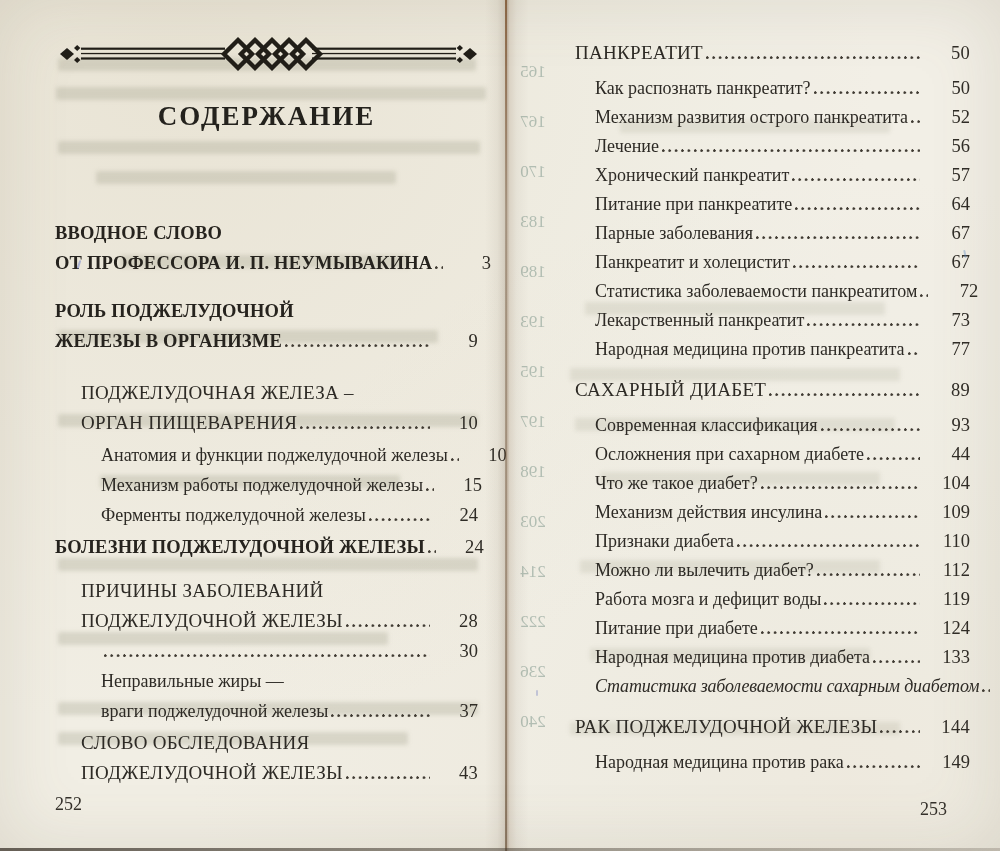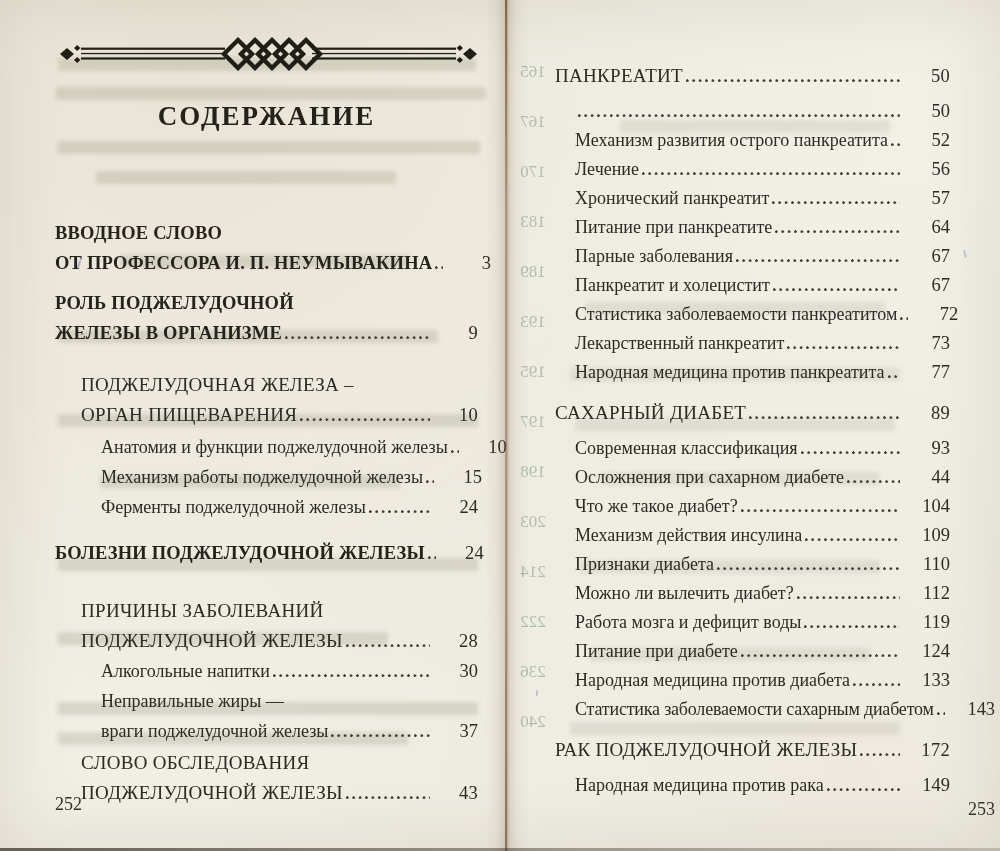--- a/index.html
+++ b/index.html
@@ -18,60 +18,60 @@
 
   
   #ornament{position:absolute;left:57px;top:34px;width:423px;height:40px;}
 
   
   #page-title{position:absolute;left:55px;top:101px;width:423px;text-align:center;
     font-size:27px;font-weight:bold;letter-spacing:2px;color:#24221d;}
 
   
   #left-toc{position:absolute;left:55px;top:218px;width:423px;}
-  #right-toc{position:absolute;left:555px;top:42px;width:395px;margin-top:23px;}
+  #right-toc{position:absolute;left:575px;top:42px;width:395px;}
 
   .entry{color:#2d2a25;}
   .entry .line,.entry .row{line-height:30px;}
   #right-toc .entry .line,#right-toc .entry .row{line-height:22px;}
   #right-toc .entry{margin-bottom:7px;}
   #right-toc .entry.section{margin-bottom:13px;}
   #right-toc .entry.gap{margin-top:19px;}
 
   
-  #left-toc .entry:nth-child(1){margin-bottom:10px;}
+  #left-toc .entry:nth-child(1){margin-bottom:18px;}
   #left-toc .entry:nth-child(2){margin-bottom:22px;}
   #left-toc .entry:nth-child(3){margin-bottom:2px;}
-  #left-toc .entry:nth-child(6){margin-bottom:16px;}
-  #left-toc .entry:nth-child(7){margin-bottom:28px;}
+  #left-toc .entry:nth-child(6){margin-bottom:2px;}
+  #left-toc .entry:nth-child(7){margin-bottom:14px;}
   #left-toc .entry:nth-child(10){margin-bottom:2px;}
 
   .entry.bold{font-weight:bold;font-size:18.5px;letter-spacing:0.2px;color:#26231e;}
   .entry.caps{font-size:19px;letter-spacing:0.3px;}
   .entry.plain{font-size:18px;}
   #right-toc .entry.caps{font-size:19px;}
   #right-toc .entry.plain{font-size:18px;}
-  .entry.tight{font-size:16.5px;letter-spacing:-0.2px;}
+  .entry.tight{font-size:16.5px;letter-spacing:-0.2px;font-style:italic;}
 
   #left-toc .ind1{padding-left:26px;}
   #left-toc .ind2{padding-left:46px;}
   #right-toc .ind1{padding-left:20px;}
 
   .row{display:flex;align-items:baseline;}
   .label{white-space:nowrap;}
   .leader{flex:1 1 auto;min-width:8px;height:5px;margin:0 4px 0 3px;
     background-image:radial-gradient(circle at 1.3px 3.6px,#403b33 1.1px,rgba(0,0,0,0) 1.5px);
     background-size:6.4px 5px;background-repeat:repeat-x;}
   .page-num{flex:none;width:46px;text-align:right;font-size:18.5px;font-weight:normal;color:#2f2c26;}
   #left-toc .page-num{width:44px;}
 
   
   .folio{position:absolute;font-size:18px;color:#34302a;}
   #folio-left{left:55px;top:794px;}
-  #folio-right{left:968px;top:799px;}
+  #folio-right{left:920px;top:799px;}
 
   
   #gutter{position:absolute;left:485px;top:0;bottom:0;width:44px;pointer-events:none;
     background:linear-gradient(to right,rgba(80,60,40,0) 0%,rgba(80,60,40,0.06) 28%,
       rgba(85,63,42,0.16) 44%,rgba(118,86,58,0.42) 50%,rgba(118,86,58,0.16) 56%,
       rgba(80,60,40,0.05) 72%,rgba(80,60,40,0) 100%);}
   #gutter-line{position:absolute;left:505px;top:0;bottom:0;width:2px;pointer-events:none;
     background:linear-gradient(to bottom,rgba(128,86,50,0.85),rgba(112,86,60,0.35) 25%,
       rgba(112,86,60,0.42) 70%,rgba(95,70,45,0.6));}
   #bottom-edge{position:absolute;left:0;right:0;bottom:0;height:3px;pointer-events:none;
@@ -217,21 +217,20 @@
       <div class="entry caps ind1">
         <div class="line">ПРИЧИНЫ ЗАБОЛЕВАНИЙ</div>
         <div class="row">
           <span class="label">ПОДЖЕЛУДОЧНОЙ ЖЕЛЕЗЫ</span>
           <span class="leader"></span>
           <span class="page-num">28</span>
         </div>
       </div>
       <div class="entry plain ind2">
         <div class="row">
-          <span class="label">Алкогольные напитки</span>
           <span class="leader"></span>
           <span class="page-num">30</span>
         </div>
       </div>
       <div class="entry plain ind2">
         <div class="line">Неправильные жиры —</div>
         <div class="row">
           <span class="label">враги поджелудочной железы</span>
           <span class="leader"></span>
           <span class="page-num">37</span>
@@ -249,20 +248,21 @@
   <div id="right-toc">
       <div class="entry caps ind0 section">
         <div class="row">
           <span class="label">ПАНКРЕАТИТ</span>
           <span class="leader"></span>
           <span class="page-num">50</span>
         </div>
       </div>
       <div class="entry plain ind1">
         <div class="row">
+          <span class="label">Как распознать панкреатит?</span>
           <span class="leader"></span>
           <span class="page-num">50</span>
         </div>
       </div>
       <div class="entry plain ind1">
         <div class="row">
           <span class="label">Механизм развития острого панкреатита</span>
           <span class="leader"></span>
           <span class="page-num">52</span>
         </div>
@@ -397,21 +397,21 @@
         <div class="row">
           <span class="label">Статистика заболеваемости сахарным диабетом</span>
           <span class="leader"></span>
           <span class="page-num">143</span>
         </div>
       </div>
       <div class="entry caps ind0 section gap">
         <div class="row">
           <span class="label">РАК ПОДЖЕЛУДОЧНОЙ ЖЕЛЕЗЫ</span>
           <span class="leader"></span>
-          <span class="page-num">172</span>
+          <span class="page-num">144</span>
         </div>
       </div>
       <div class="entry plain ind1">
         <div class="row">
           <span class="label">Народная медицина против рака</span>
           <span class="leader"></span>
           <span class="page-num">149</span>
         </div>
       </div>
     </div>

